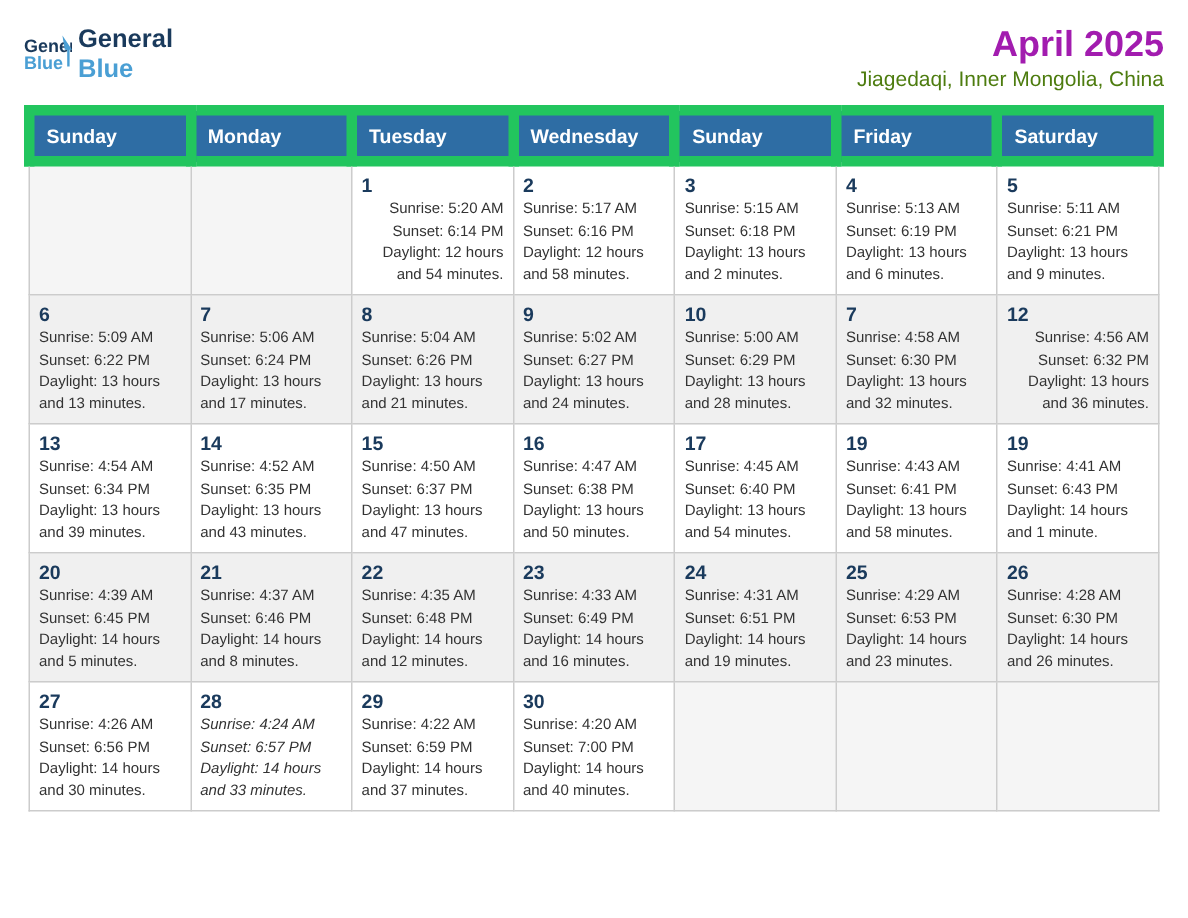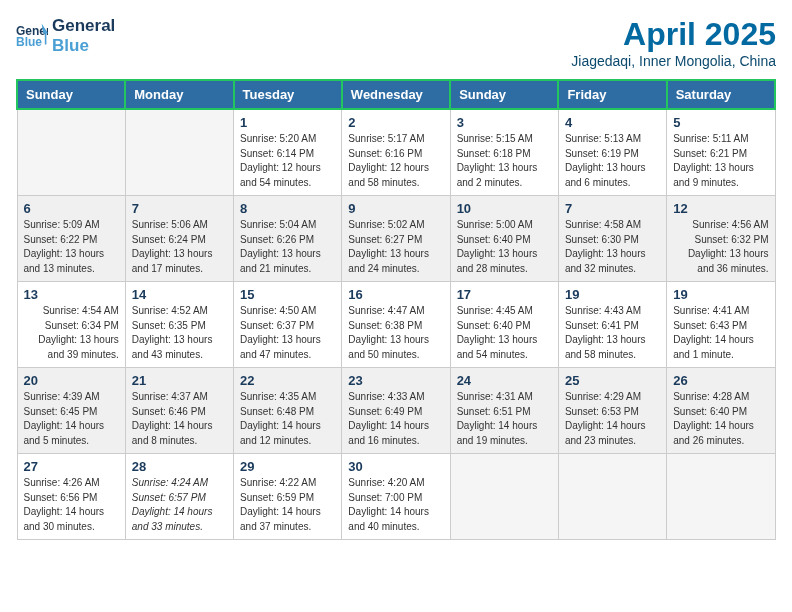--- a/index.html
+++ b/index.html
@@ -22,41 +22,41 @@
       gap: 4px;
     }
     .logo-icon {
       width: 32px;
       height: 28px;
     }
     .title-area {
       text-align: right;
     }
     .month-title {
-      font-size: 32px;
+      font-size: 24px;
       font-weight: bold;
-      color: #0369a1;
+      color: #a21caf;
     }
     .location-title {
       font-size: 14px;
-      color: #0c4a6e;
+      color: #4d7c0f;
     }
     .calendar {
       width: 100%;
       border-collapse: collapse;
       border: 1px solid #ccc;
     }
     .calendar th {
       background: #2e6da4;
       color: #fff;
       text-align: left;
       padding: 6px 8px;
       font-size: 13px;
       font-weight: bold;
-      border: 2px solid #22c55e;
+      border: 7px solid #22c55e;
     }
     .calendar td {
       vertical-align: top;
       border: 1px solid #ccc;
       padding: 5px 6px;
       width: 108px;
       min-height: 80px;
       font-size: 10.5px;
       color: #333;
       background: #fff;
@@ -112,21 +112,21 @@
         <th>Friday</th>
         <th>Saturday</th>
       </tr>
   </thead>
   <tbody id="calendar-body">
   <tr>
         <td class="empty"></td>
         <td class="empty"></td>
         <td>
           <span class="day-number">1</span>
-          <div class="day-info" style="white-space: pre-line;">Sunrise: 5:20 AM
+          <div class="day-info" style="white-space: pre-line; text-align: right;">Sunrise: 5:20 AM
 Sunset: 6:14 PM
 Daylight: 12 hours
 and 54 minutes.</div>
         </td>
         <td>
           <span class="day-number">2</span>
           <div class="day-info" style="white-space: pre-line;">Sunrise: 5:17 AM
 Sunset: 6:16 PM
 Daylight: 12 hours
 and 58 minutes.</div>
@@ -178,21 +178,21 @@
         <td>
           <span class="day-number">9</span>
           <div class="day-info" style="white-space: pre-line;">Sunrise: 5:02 AM
 Sunset: 6:27 PM
 Daylight: 13 hours
 and 24 minutes.</div>
         </td>
         <td>
           <span class="day-number">10</span>
           <div class="day-info" style="white-space: pre-line;">Sunrise: 5:00 AM
-Sunset: 6:40 PM
+Sunset: 6:29 PM
 Daylight: 13 hours
 and 28 minutes.</div>
         </td>
         <td>
           <span class="day-number">7</span>
           <div class="day-info" style="white-space: pre-line;">Sunrise: 4:58 AM
 Sunset: 6:30 PM
 Daylight: 13 hours
 and 32 minutes.</div>
         </td>
@@ -200,21 +200,21 @@
           <span class="day-number">12</span>
           <div class="day-info" style="white-space: pre-line; text-align: right;">Sunrise: 4:56 AM
 Sunset: 6:32 PM
 Daylight: 13 hours
 and 36 minutes.</div>
         </td>
       </tr>
       <tr>
         <td>
           <span class="day-number">13</span>
-          <div class="day-info" style="white-space: pre-line; text-align: right;">Sunrise: 4:54 AM
+          <div class="day-info" style="white-space: pre-line;">Sunrise: 4:54 AM
 Sunset: 6:34 PM
 Daylight: 13 hours
 and 39 minutes.</div>
         </td>
         <td>
           <span class="day-number">14</span>
           <div class="day-info" style="white-space: pre-line;">Sunrise: 4:52 AM
 Sunset: 6:35 PM
 Daylight: 13 hours
 and 43 minutes.</div>
@@ -294,21 +294,21 @@
         <td>
           <span class="day-number">25</span>
           <div class="day-info" style="white-space: pre-line;">Sunrise: 4:29 AM
 Sunset: 6:53 PM
 Daylight: 14 hours
 and 23 minutes.</div>
         </td>
         <td>
           <span class="day-number">26</span>
           <div class="day-info" style="white-space: pre-line;">Sunrise: 4:28 AM
-Sunset: 6:40 PM
+Sunset: 6:30 PM
 Daylight: 14 hours
 and 26 minutes.</div>
         </td>
       </tr>
       <tr>
         <td>
           <span class="day-number">27</span>
           <div class="day-info" style="white-space: pre-line;">Sunrise: 4:26 AM
 Sunset: 6:56 PM
 Daylight: 14 hours

